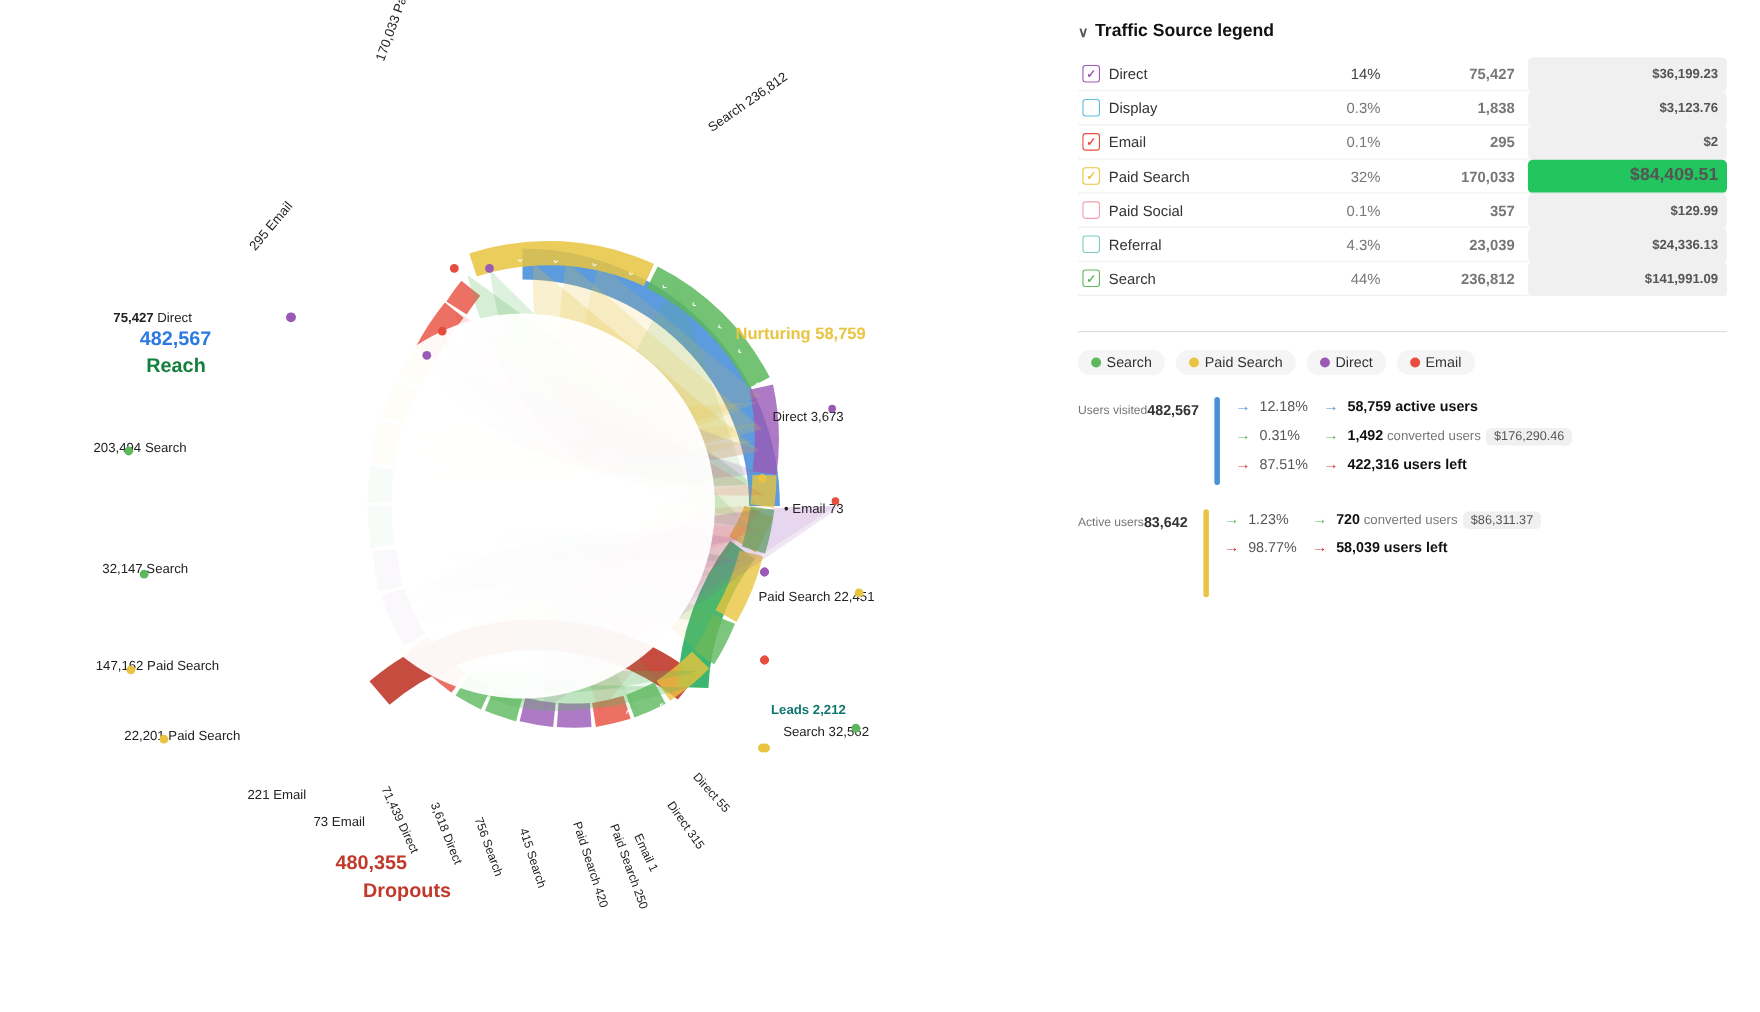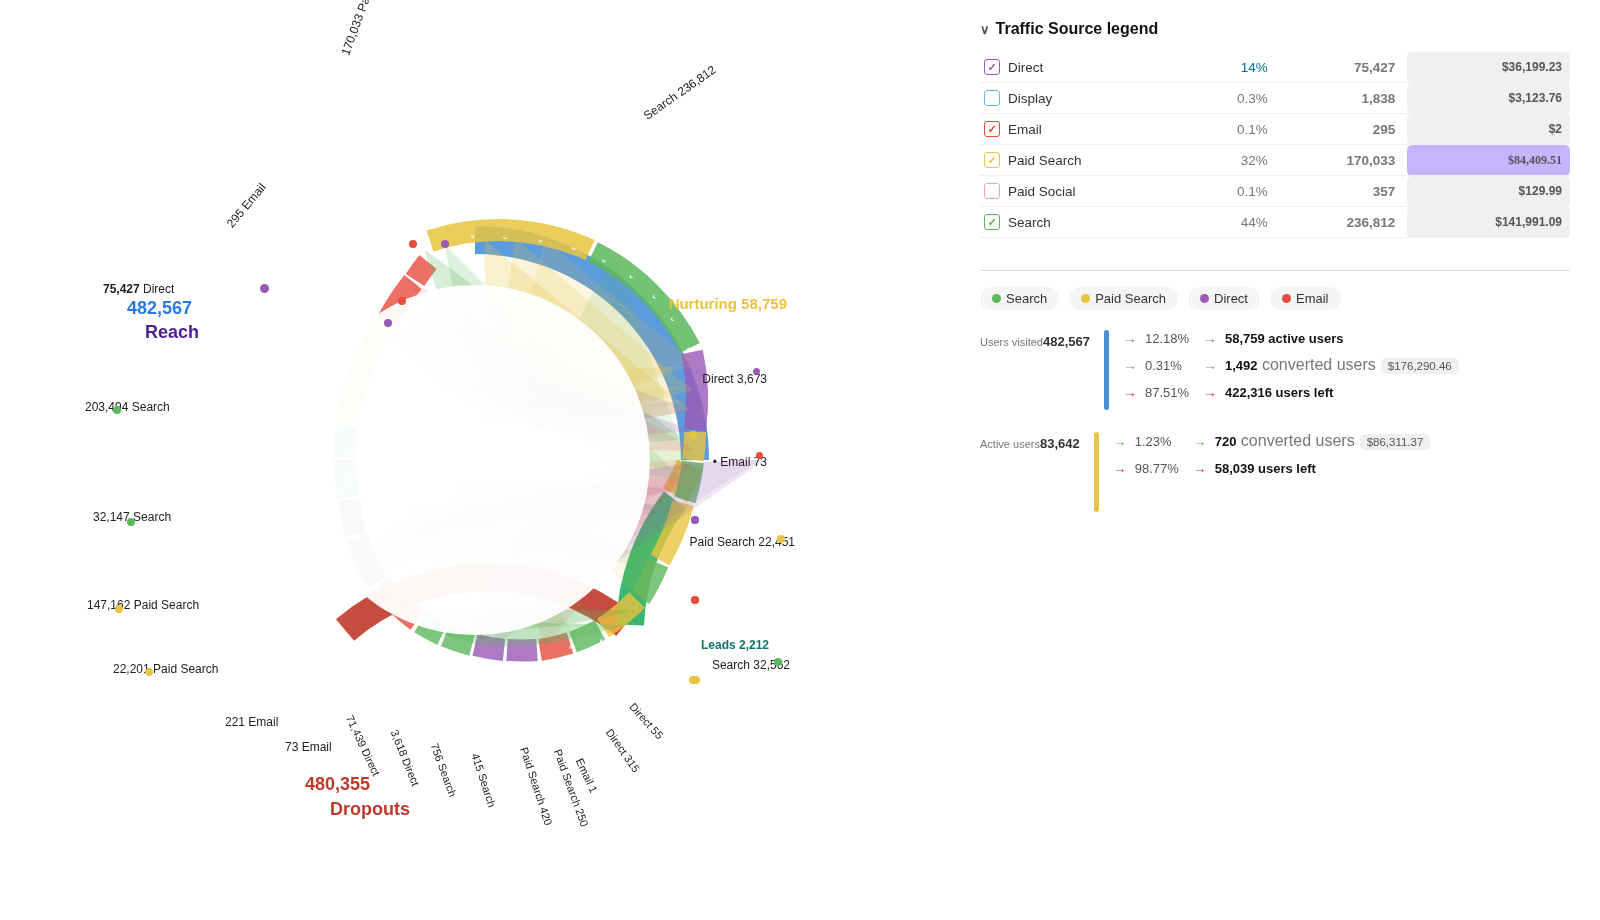--- a/index.html
+++ b/index.html
@@ -180,21 +180,21 @@
     .pct {
       color: #555;
       min-width: 50px;
     }
     .stat-value {
       font-weight: 700;
       color: #111;
     }
     .stat-sub {
       color: #777;
-      font-size: 16px;
+      font-size: 12px;
     }
     .money-badge {
       background: #f0f0f0;
       border-radius: 5px;
       padding: 2px 7px;
       font-size: 11.5px;
       color: #555;
       margin-left: 5px;
     }
     .bar-blue { background: #4a90d9; }
@@ -350,21 +350,21 @@
     <div class="chord-label" style="top:370px; left:20px;">203,494 Search</div>
     <div class="chord-label" style="top:480px; left:28px;">32,147 Search</div>
     <div class="chord-label" style="top:568px; left:22px;">147,162 Paid Search</div>
     <div class="chord-label" style="top:632px; left:48px;">22,201 Paid Search</div>
     <div class="chord-label" style="top:685px; left:160px;">221 Email</div>
     <div class="chord-label" style="top:710px; left:220px;">73 Email</div>
 
     <div class="chord-label" style="top:268px; left:62px; font-size:18px; font-weight:700;">
       <span style="color:#2a7ae2;">482,567</span>
     </div>
-    <div class="chord-label" style="top:292px; left:80px; font-size:18px; font-weight:700; color:#4c1d95;">Reach</div>
+    <div class="chord-label" style="top:292px; left:68px; font-size:18px; font-weight:700; color:#15803d;">Reach</div>
 
     <div class="chord-label" style="bottom:95px; left:240px; font-size:18px; font-weight:900;">
       <span style="color:#c0392b;">480,355</span>
     </div>
     <div class="chord-label" style="bottom:70px; left:265px; font-size:18px; font-weight:900; color:#c0392b;">Dropouts</div>
 
     <div class="chord-label" style="bottom:142px; left:260px; transform:rotate(65deg); transform-origin: bottom center; font-size:11px;">71,439 Direct</div>
     <div class="chord-label" style="bottom:130px; left:305px; transform:rotate(68deg); transform-origin: bottom center; font-size:11px;">3,618 Direct</div>
     <div class="chord-label" style="bottom:118px; left:345px; transform:rotate(70deg); transform-origin: bottom center; font-size:11px;">756 Search</div>
     <div class="chord-label" style="bottom:108px; left:385px; transform:rotate(72deg); transform-origin: bottom center; font-size:11px;">415 Search</div>
@@ -405,21 +405,21 @@
     <tbody id="legend-body">
         <tr>
     <td>
       <div class="legend-name-cell">
         <div class="legend-checkbox checked" style="border-color:#9b59b6">
           <span class="check" style="color:#9b59b6">✓</span>
         </div>
         <span>Direct</span>
       </div>
     </td>
-    <td style="color:#0369a1; text-align:right; padding-right:12px;">14%</td>
+    <td style="color:#404040; text-align:right; padding-right:12px;">14%</td>
     <td style="font-weight:700; text-align:right; padding-right:12px;">75,427</td>
     <td style="background:#f0f0f0; border-radius:5px; padding:3px 8px; font-size:12px; color:#555; white-space:nowrap;">$36,199.23</td>
   </tr>
         <tr>
     <td>
       <div class="legend-name-cell">
         <div class="legend-checkbox checked" style="border-color:#5bc0de">
           
         </div>
         <span>Display</span>
@@ -446,34 +446,47 @@
     <td>
       <div class="legend-name-cell">
         <div class="legend-checkbox checked" style="border-color:#e8c440">
           <span class="check" style="color:#e8c440">✓</span>
         </div>
         <span>Paid Search</span>
       </div>
     </td>
     <td style="color:#777; text-align:right; padding-right:12px;">32%</td>
     <td style="font-weight:700; text-align:right; padding-right:12px;">170,033</td>
-    <td style="background:#c4b5fd; border-radius:5px; padding:3px 8px; font-size:12px; color:#555; white-space:nowrap;font-family:Liberation Serif, serif;">$84,409.51</td>
+    <td style="background:#22c55e; border-radius:5px; padding:3px 8px; font-size:16px; color:#555; white-space:nowrap;">$84,409.51</td>
   </tr>
         <tr>
     <td>
       <div class="legend-name-cell">
         <div class="legend-checkbox checked" style="border-color:#f0a0b0">
           
         </div>
         <span>Paid Social</span>
       </div>
     </td>
     <td style="color:#777; text-align:right; padding-right:12px;">0.1%</td>
     <td style="font-weight:700; text-align:right; padding-right:12px;">357</td>
     <td style="background:#f0f0f0; border-radius:5px; padding:3px 8px; font-size:12px; color:#555; white-space:nowrap;">$129.99</td>
+  </tr>
+        <tr>
+    <td>
+      <div class="legend-name-cell">
+        <div class="legend-checkbox checked" style="border-color:#7eccc4">
+          
+        </div>
+        <span>Referral</span>
+      </div>
+    </td>
+    <td style="color:#777; text-align:right; padding-right:12px;">4.3%</td>
+    <td style="font-weight:700; text-align:right; padding-right:12px;">23,039</td>
+    <td style="background:#f0f0f0; border-radius:5px; padding:3px 8px; font-size:12px; color:#555; white-space:nowrap;">$24,336.13</td>
   </tr>
         <tr>
     <td>
       <div class="legend-name-cell">
         <div class="legend-checkbox checked" style="border-color:#5cb85c">
           <span class="check" style="color:#5cb85c">✓</span>
         </div>
         <span>Search</span>
       </div>
     </td>

